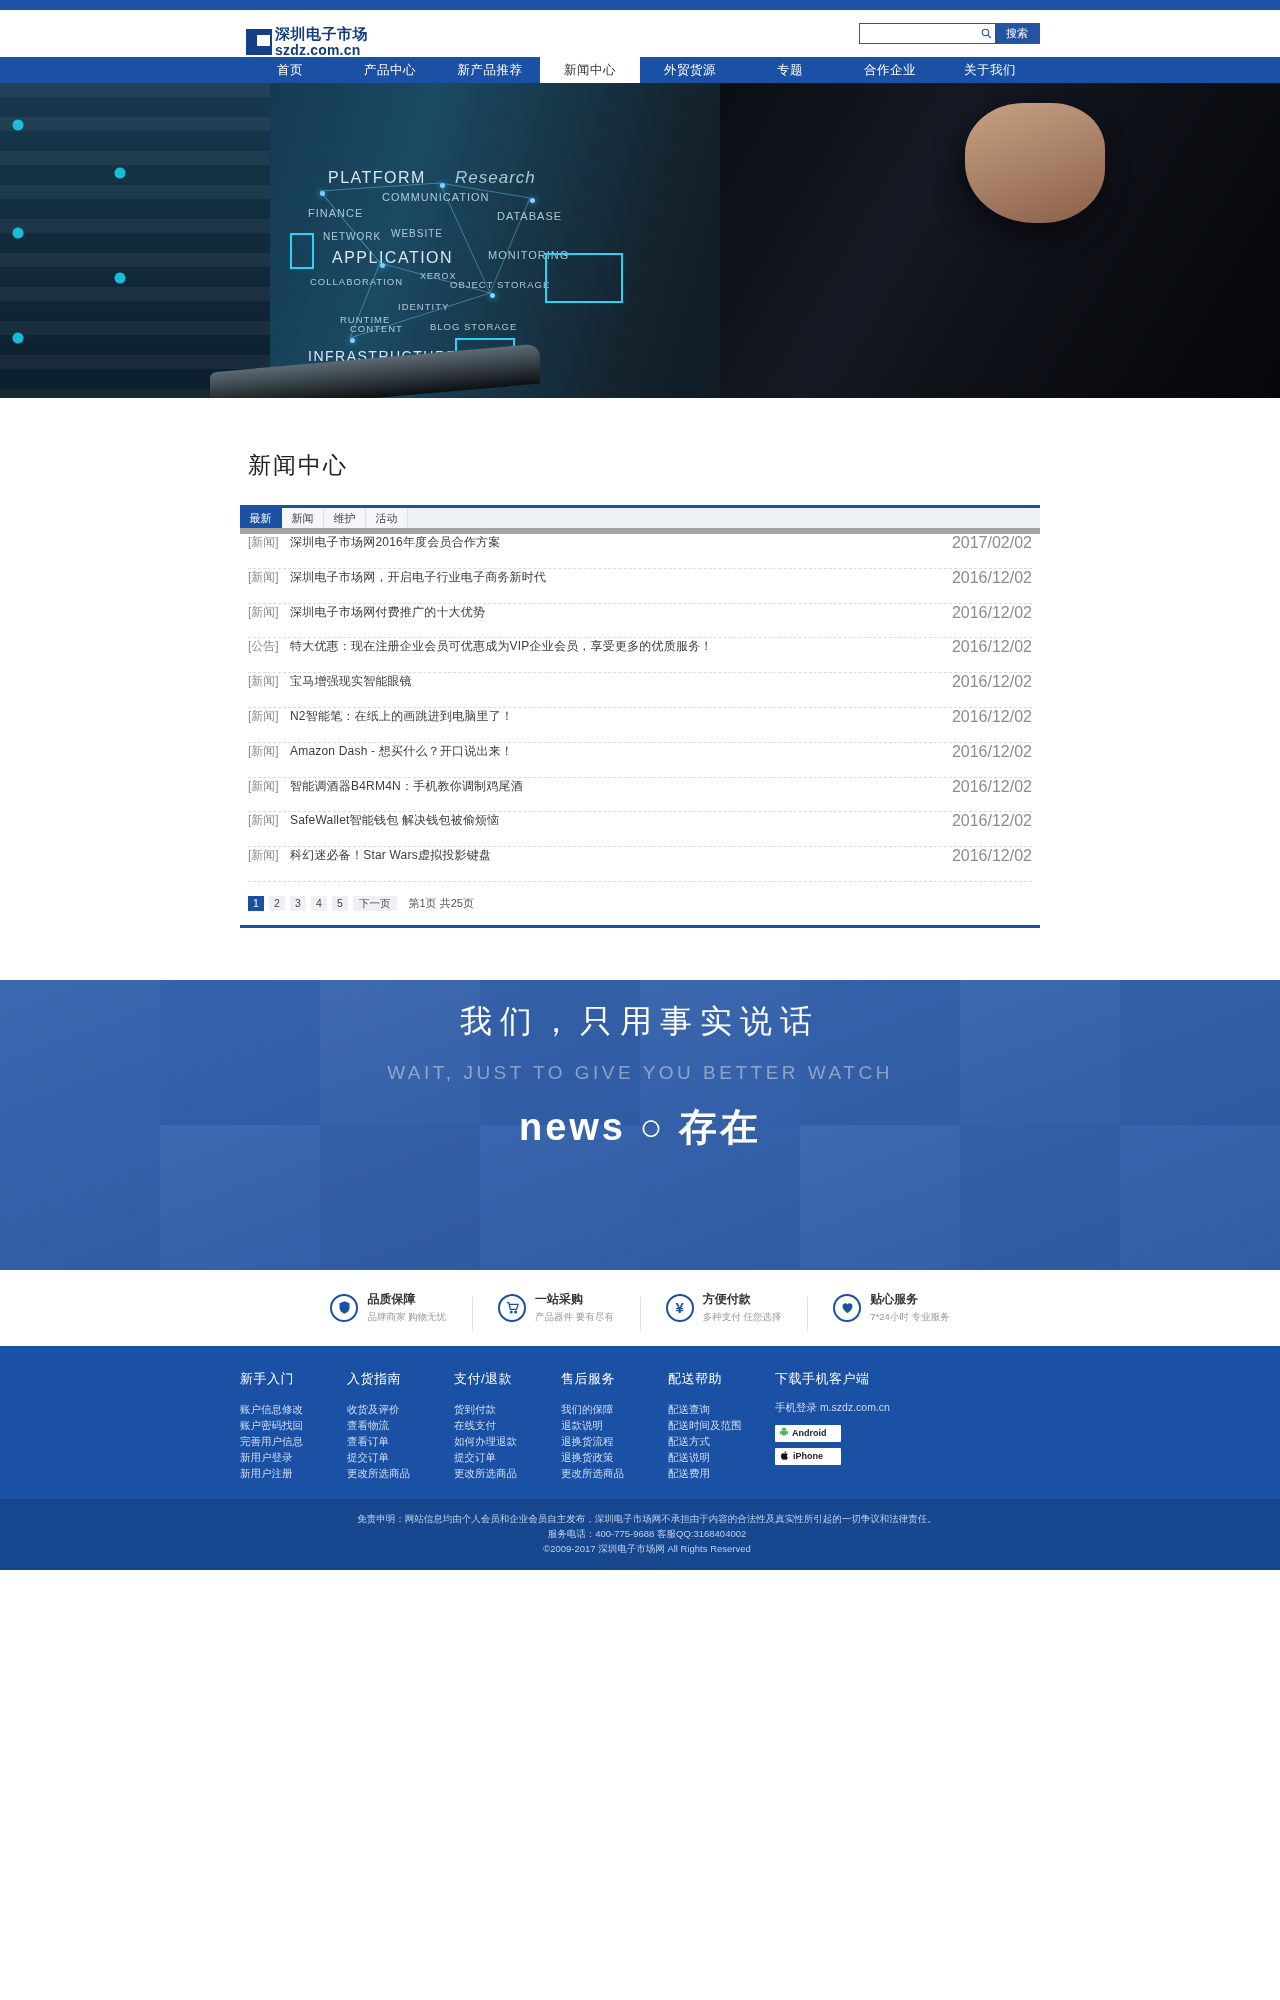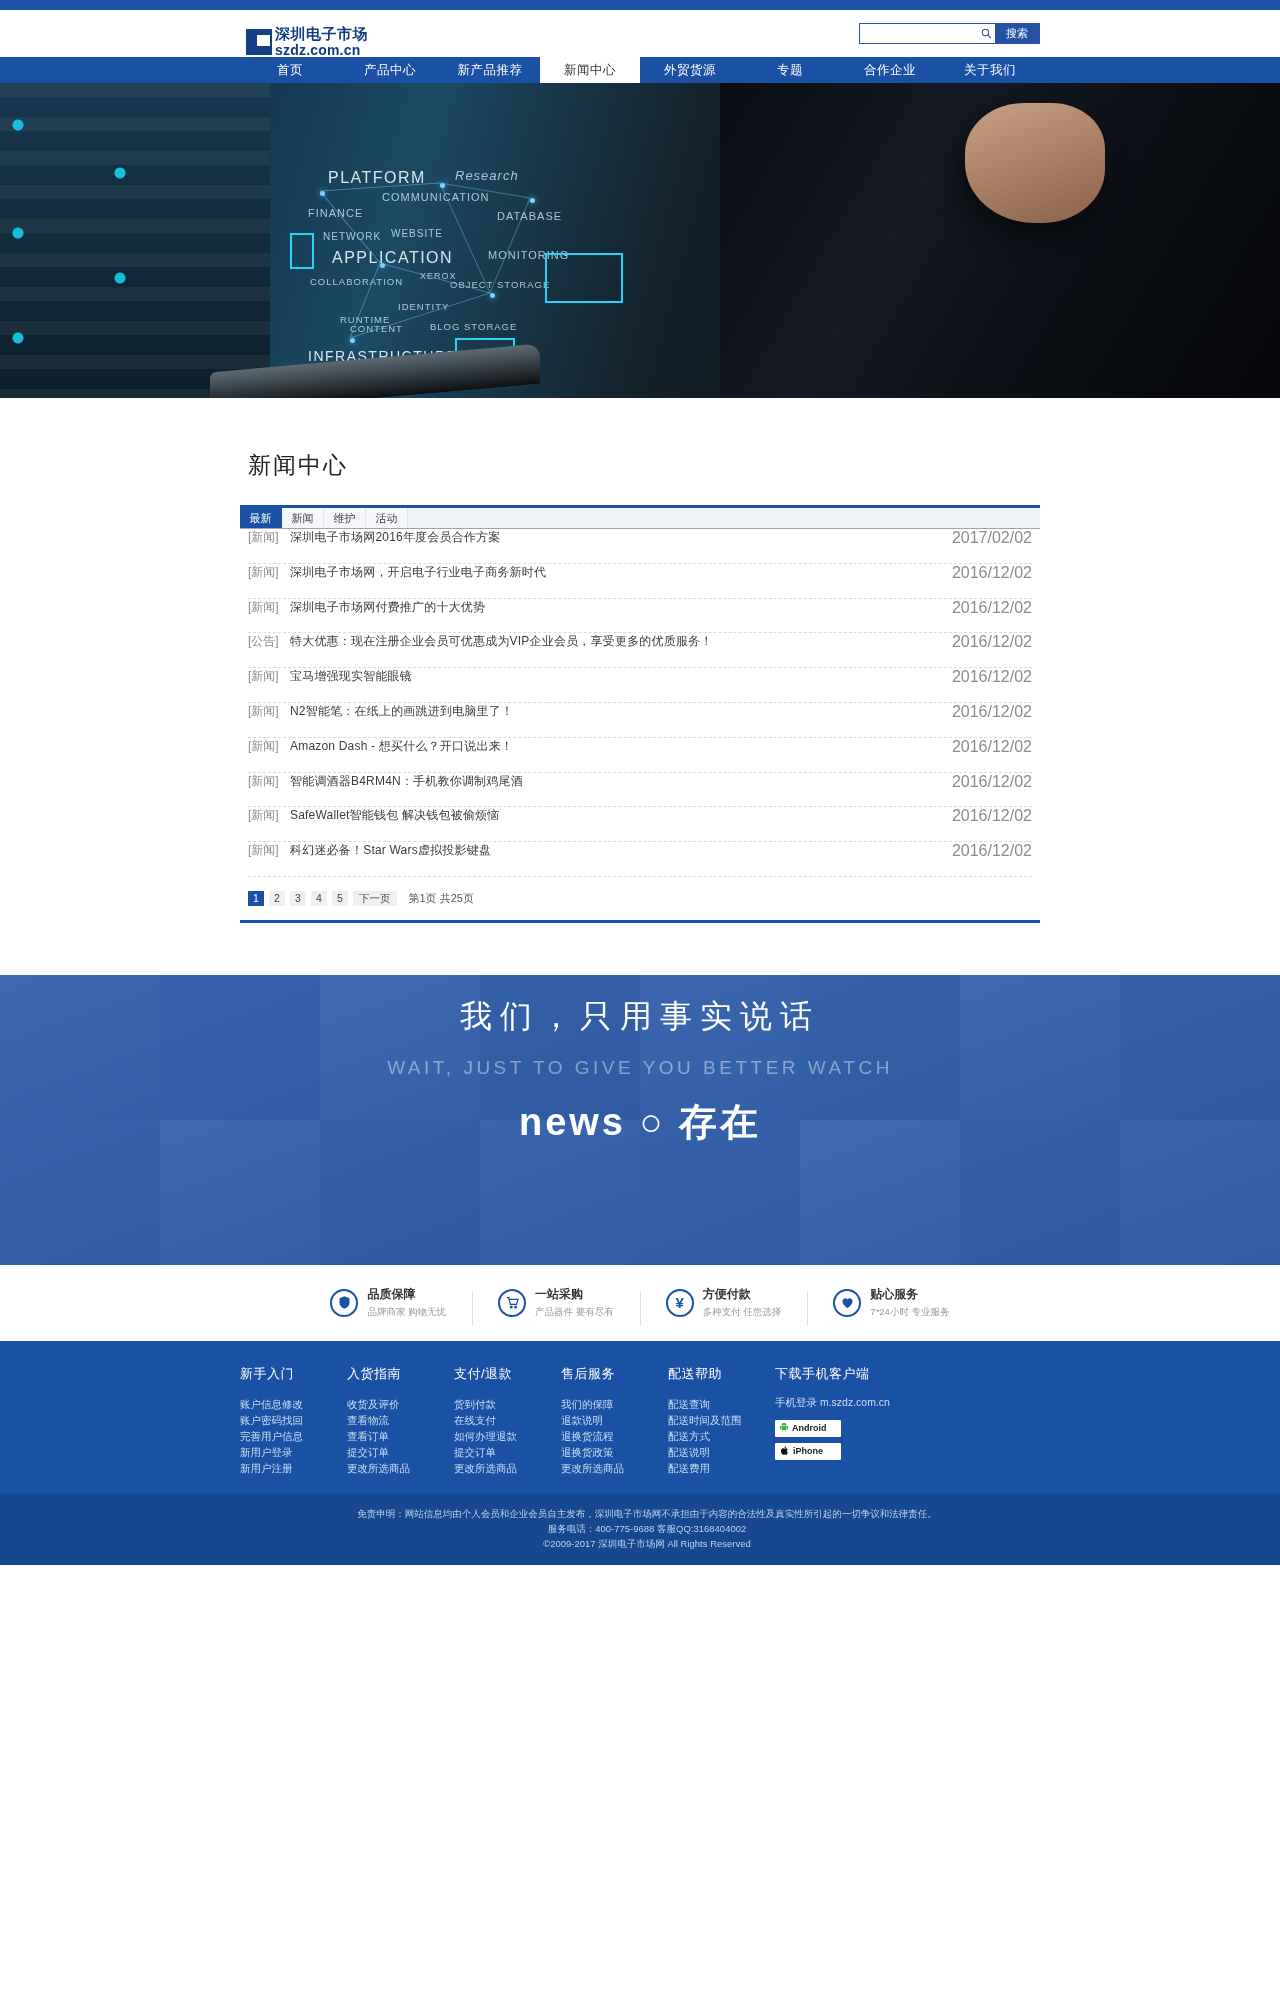--- a/index.html
+++ b/index.html
@@ -92,21 +92,21 @@
   .banner .node { position:absolute; width:5px; height:5px; border-radius:50%; background:#7fd4ff; box-shadow:0 0 6px #39b9ee;}
   .banner .frame { position:absolute; border:2px solid #2ad2f5; }
   .banner .tablet { position:absolute; left:210px; bottom:0; width:330px; height:40px;
      background: linear-gradient(180deg,#5d6a74,#0c1013); border-radius:6px 14px 0 0; transform: skewY(-5deg); }
 
   
   .news-section { padding: 52px 0 0 0; }
   .page-title { font-size: 23px; color: #222; font-weight: normal; padding-left: 8px; letter-spacing: 2px;}
   .title-rule { height: 3px; background: #1b51a5; margin-top: 24px; }
 
-  .tabs { display: flex; background: #eef1f5; border-bottom: 1px solid #a3a3a3; }
+  .tabs { display: flex; background: #eef1f5; border-bottom: 6px solid #a3a3a3; }
   .tab {
     width: 42px; text-align: center; font-size: 11px; line-height: 20px; color: #444;
     border-right: 1px solid #dfe3e8; cursor: pointer; background: #f4f6f9;
   }
   .tab.active { background: #1b51a5; color: #fff; border-right-color:#1b51a5; }
   .tabs-filler { flex: 1; }
 
   .news-list { padding: 0 8px; }
   .news-row {
     display: flex; height: 34.8px;
@@ -213,21 +213,21 @@
     <div class="nav-item">关于我们</div>
   </div>
 </div>
 
 <div class="banner">
   <div class="server-rack"></div>
   <div class="suit"></div>
   <div class="hand"></div>
   <div class="netgraph">
     <span class="netword bignetword" style="left:38px;top:26px;">PLATFORM</span>
-    <span class="netword" style="left:165px;top:25px;font-size:13px;font-style:italic;">Research</span>
+    <span class="netword" style="left:165px;top:25px;font-size:17px;font-style:italic;">Research</span>
     <span class="netword" style="left:18px;top:64px;">FINANCE</span>
     <span class="netword" style="left:92px;top:48px;">COMMUNICATION</span>
     <span class="netword" style="left:207px;top:67px;">DATABASE</span>
     <span class="netword" style="left:33px;top:88px;font-size:10px;">NETWORK</span>
     <span class="netword" style="left:101px;top:85px;font-size:10px;">WEBSITE</span>
     <span class="netword bignetword" style="left:42px;top:106px;">APPLICATION</span>
     <span class="netword" style="left:198px;top:106px;">MONITORING</span>
     <span class="netword" style="left:20px;top:133px;font-size:9.5px;">COLLABORATION</span>
     <span class="netword" style="left:130px;top:128px;font-size:9px;">XEROX</span>
     <span class="netword" style="left:160px;top:136px;font-size:9.5px;">OBJECT STORAGE</span>

